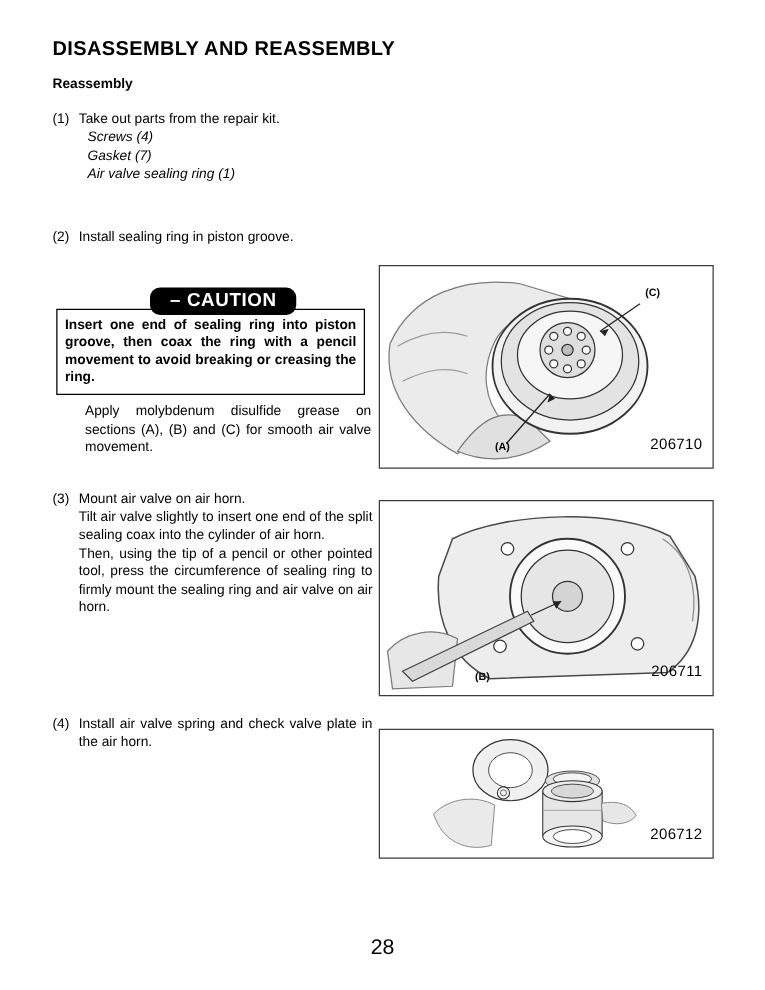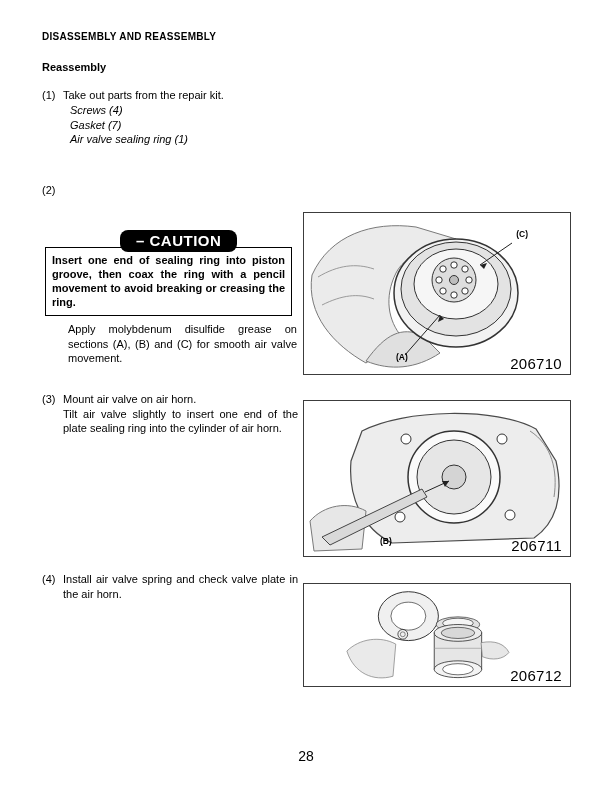--- a/index.html
+++ b/index.html
@@ -9,21 +9,21 @@
     width: 612px;
     height: 792px;
     background: #ffffff;
     font-family: "Liberation Sans", sans-serif;
     color: #000;
     margin: 0 auto;
     overflow: hidden;
   }
   .title {
     position: absolute; left: 42px; top: 31px;
-    font-size: 10px; font-weight: bold; letter-spacing: 0.3px;
+    font-size: 16px; font-weight: bold; letter-spacing: 0.3px;
   }
   .subtitle {
     position: absolute; left: 42px; top: 61px;
     font-size: 11px; font-weight: bold;
   }
   .body-text { font-size: 11px; line-height: 14.5px; }
   .step { position: absolute; width: 256px; }
   .step-head { position: relative; padding-left: 21px; }
   .step-label { position: absolute; left: 0; top: 0; }
   .step-paras { padding-left: 21px; text-align: justify; }
@@ -47,29 +47,29 @@
   .grease-note {
     position: absolute; left: 68px; top: 322px; width: 229px;
     text-align: justify;
   }
   .figure {
     position: absolute; left: 303px; width: 268px;
     border: 1px solid #3c3c3c; background: #fff;
   }
   .figure svg { display: block; width: 100%; height: 100%; }
   .fig-number {
-    position: absolute; right: 8px; bottom: 2px;
-    font-size: 15px; letter-spacing: 0.3px;
+    position: absolute; right: 8px; bottom: 12px;
+    font-size: 12px; letter-spacing: 0.3px;
   }
   .fig-label {
     position: absolute; font-size: 8.5px; font-weight: bold;
   }
   .page-number {
     position: absolute; left: 0; right: 0; top: 748px;
-    text-align: center; font-size: 14px;
+    text-align: center; font-size: 17px;
   }
 </style>
 </head>
 <body>
 
 <div class="page">
 
   <div class="title">DISASSEMBLY AND REASSEMBLY</div>
   <div class="subtitle">Reassembly</div>
 
@@ -81,37 +81,39 @@
     <ul class="parts-list">
       <li>Screws (4)</li>
       <li>Gasket (7)</li>
       <li>Air valve sealing ring (1)</li>
     </ul>
   </div>
 
   <div class="step body-text" style="left:42px; top:183px;">
     <div class="step-head">
       <span class="step-label">(2)</span>
+      <span>Install sealing ring in piston groove.</span>
     </div>
   </div>
 
   <div class="caution-badge">– CAUTION</div>
   <div class="caution-box">
     <span>Insert one end of sealing ring into piston groove, then coax the ring with a pencil movement to avoid breaking or creasing the ring.</span>
   </div>
 
   <div class="grease-note body-text">Apply molybdenum disulfide grease on sections (A), (B) and (C) for smooth air valve movement.</div>
 
   <div class="step body-text" style="left:42px; top:392px;">
     <div class="step-head">
       <span class="step-label">(3)</span>
       <span>Mount air valve on air horn.</span>
     </div>
     <div class="step-paras">
-      <p>Tilt air valve slightly to insert one end of the plate sealing ring into the cylinder of air horn.</p>
+      <p>Tilt air valve slightly to insert one end of the split sealing coax into the cylinder of air horn.</p>
+      <p>Then, using the tip of a pencil or other pointed tool, press the circumference of sealing ring to firmly mount the sealing ring and air valve on air horn.</p>
     </div>
   </div>
 
   <div class="step body-text" style="left:42px; top:572px;">
     <div class="step-head" style="text-align:justify;">
       <span class="step-label">(4)</span>
       <span>Install air valve spring and check valve plate in the air horn.</span>
     </div>
   </div>
 

